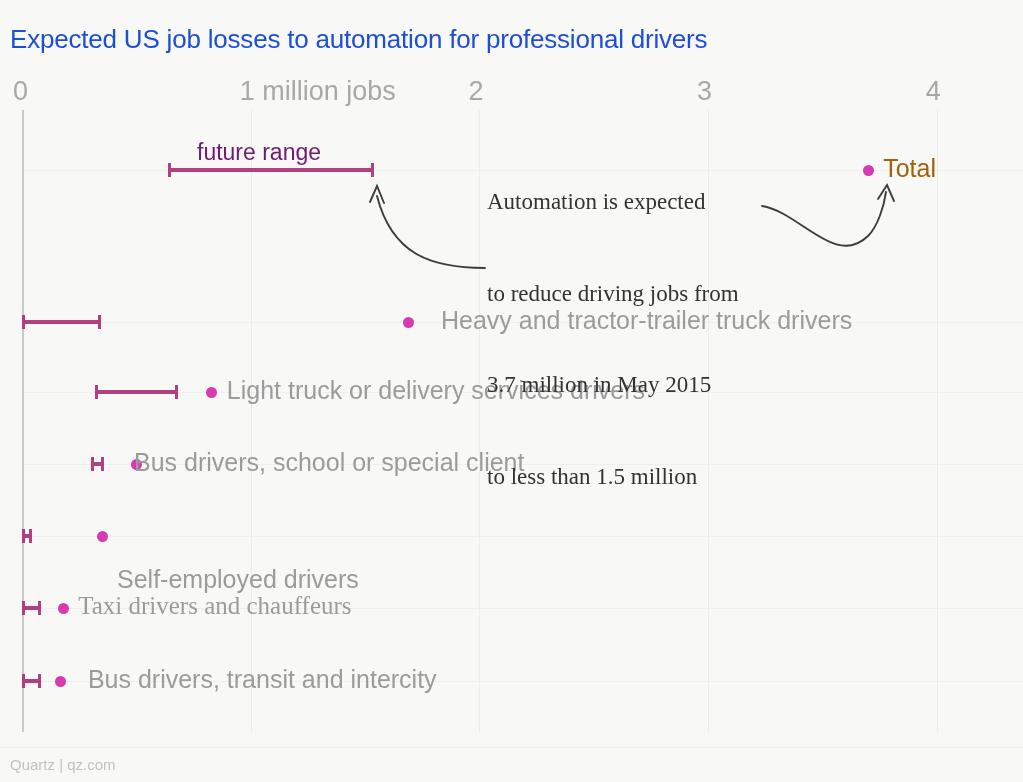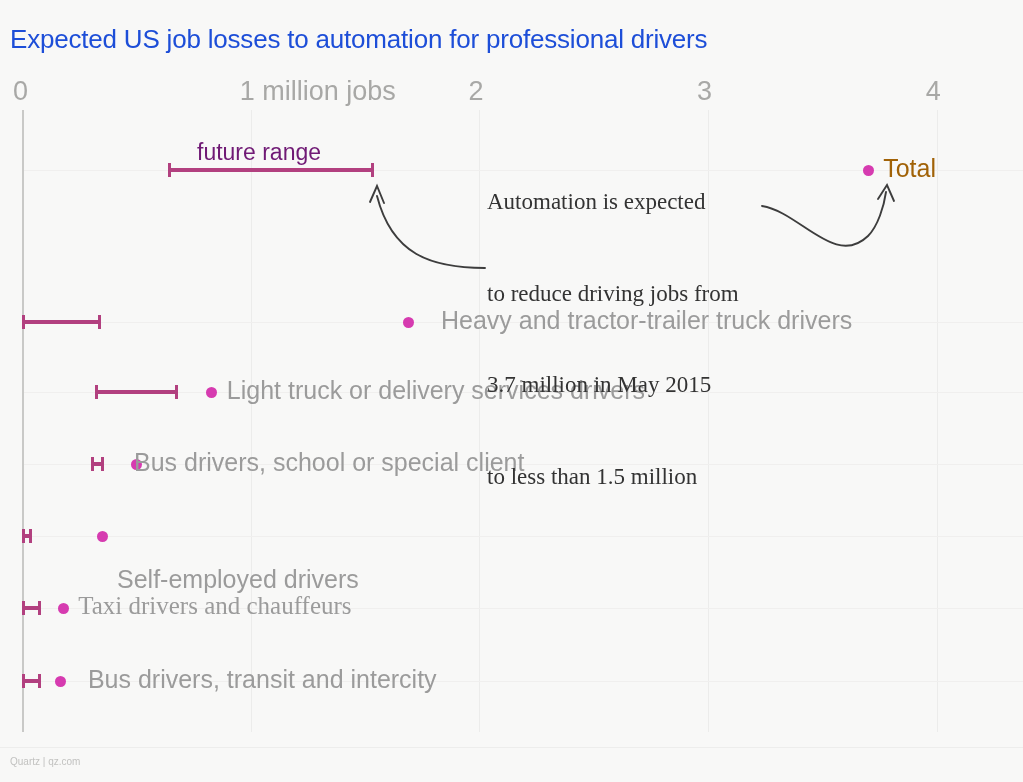--- a/index.html
+++ b/index.html
@@ -70,21 +70,21 @@
 
   .arrow-layer{position:absolute;left:0;top:0;width:1023px;height:782px;pointer-events:none;}
 
   
   .footer{
     position:absolute;left:0;bottom:0;width:1023px;height:34px;
     border-top:1px solid #ededec;
   }
   .footer-credit{
     position:absolute;left:10px;top:8px;
-    font-size:10px;color:#c2c2c0;white-space:nowrap;
+    font-size:15px;color:#c2c2c0;white-space:nowrap;
   }
   .footer-source{
     position:absolute;left:203px;top:8px;
     font-size:15px;color:#c2c2c0;white-space:nowrap;
   }
 </style>
 </head>
 <body>
 
 <div id="chart-root">

